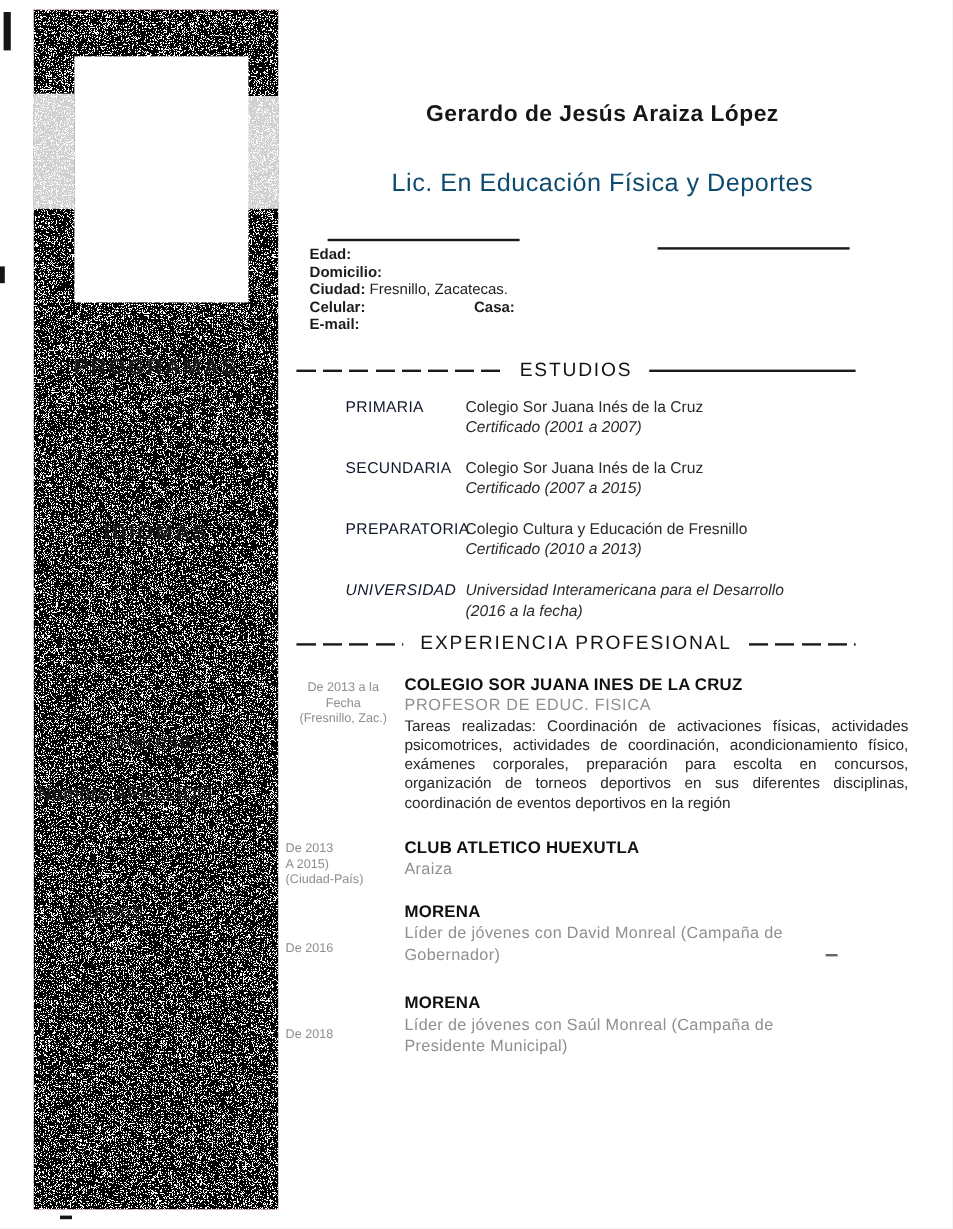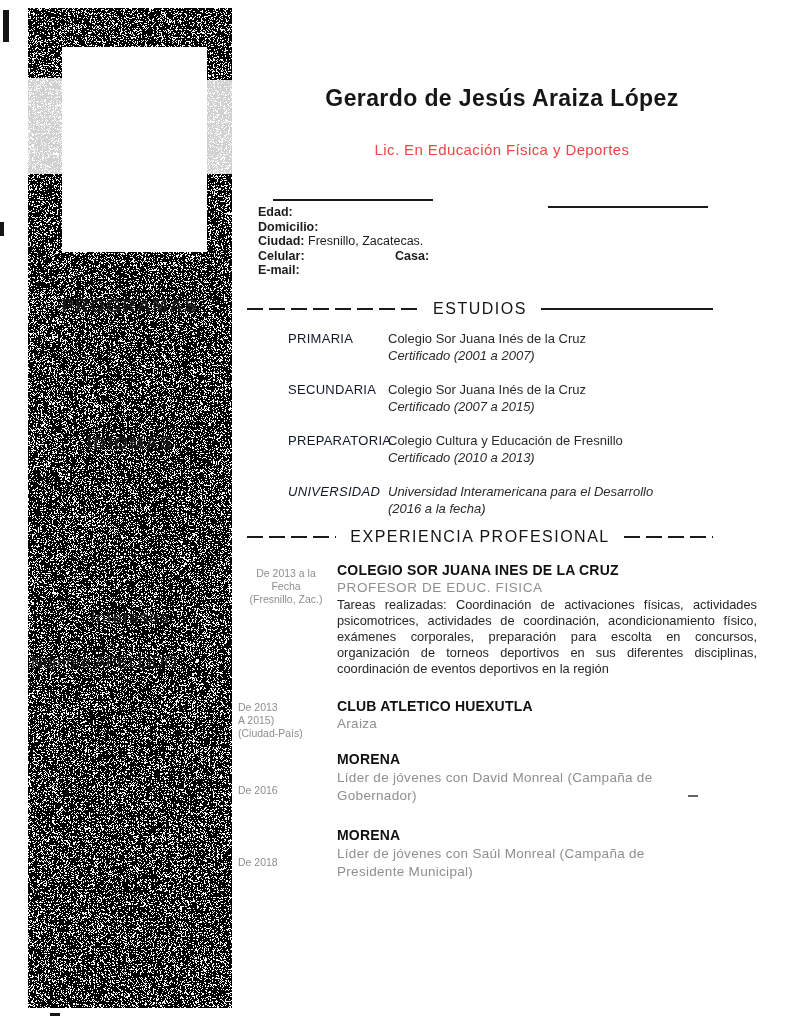--- a/index.html
+++ b/index.html
@@ -26,25 +26,25 @@
   .sb-cursos{top:742px;font-size:17px;font-weight:400;text-align:left;padding-left:32px;letter-spacing:1px;}
   
   .art{position:absolute;background:#161616;}
   .art-1{left:3px;top:10px;width:6px;height:32px;}
   .art-2{left:0px;top:222px;width:4px;height:14px;}
   .art-3{left:50px;top:1013px;width:10px;height:3px;}
   .art-4{left:688px;top:795px;width:10px;height:2px;background:#666;}
   
   .name{
     position:absolute;left:232px;top:85px;width:540px;text-align:center;
-    font-size:23px;font-weight:700;letter-spacing:0.4px;color:#161616;
+    font-size:19px;font-weight:700;letter-spacing:0.4px;color:#161616;
   }
   .subtitle{
     position:absolute;left:232px;top:141px;width:540px;text-align:center;
-    font-size:15px;color:#ef4444;letter-spacing:0.4px;
+    font-size:21px;color:#0c4a6e;letter-spacing:0.4px;
   }
   .rule-a{position:absolute;left:273px;top:199px;width:160px;height:2px;background:#1a1a1a;}
   .rule-b{position:absolute;left:548px;top:206px;width:160px;height:2px;background:#1a1a1a;}
   
   .personal{position:absolute;left:258px;top:205px;font-size:12.5px;line-height:14.5px;color:#1c1c1c;}
   .personal .row{position:relative;}
   .personal b{font-weight:700;}
   .personal .casa{position:absolute;left:137px;top:0;font-weight:700;}
   
   .sec-header{position:absolute;display:flex;align-items:center;gap:14px;}
@@ -92,20 +92,21 @@
       </defs>
       <rect width="204" height="1000" filter="url(#grainF)"></rect>
     </svg>
     <div class="fade fade-left"></div>
     <div class="fade fade-right"></div>
     <div class="photo-box"></div>
     <div class="sb-label sb-programas">PROGRAMAS</div>
     <div class="sb-label sb-intereses">Intereses</div>
     <div class="sb-label sb-idiomas">IDIOMAS</div>
     <div class="sb-label sb-nombre">Nombre APELLIDO</div>
+    <div class="sb-label sb-cursos">Cursos</div>
   </div>
 
   <div class="art art-1"></div>
   <div class="art art-2"></div>
   <div class="art art-3"></div>
   <div class="art art-4"></div>
 
   <div class="name">Gerardo de Jesús Araiza López</div>
   <div class="subtitle">Lic. En Educación Física y Deportes</div>
   <div class="rule-a"></div>

